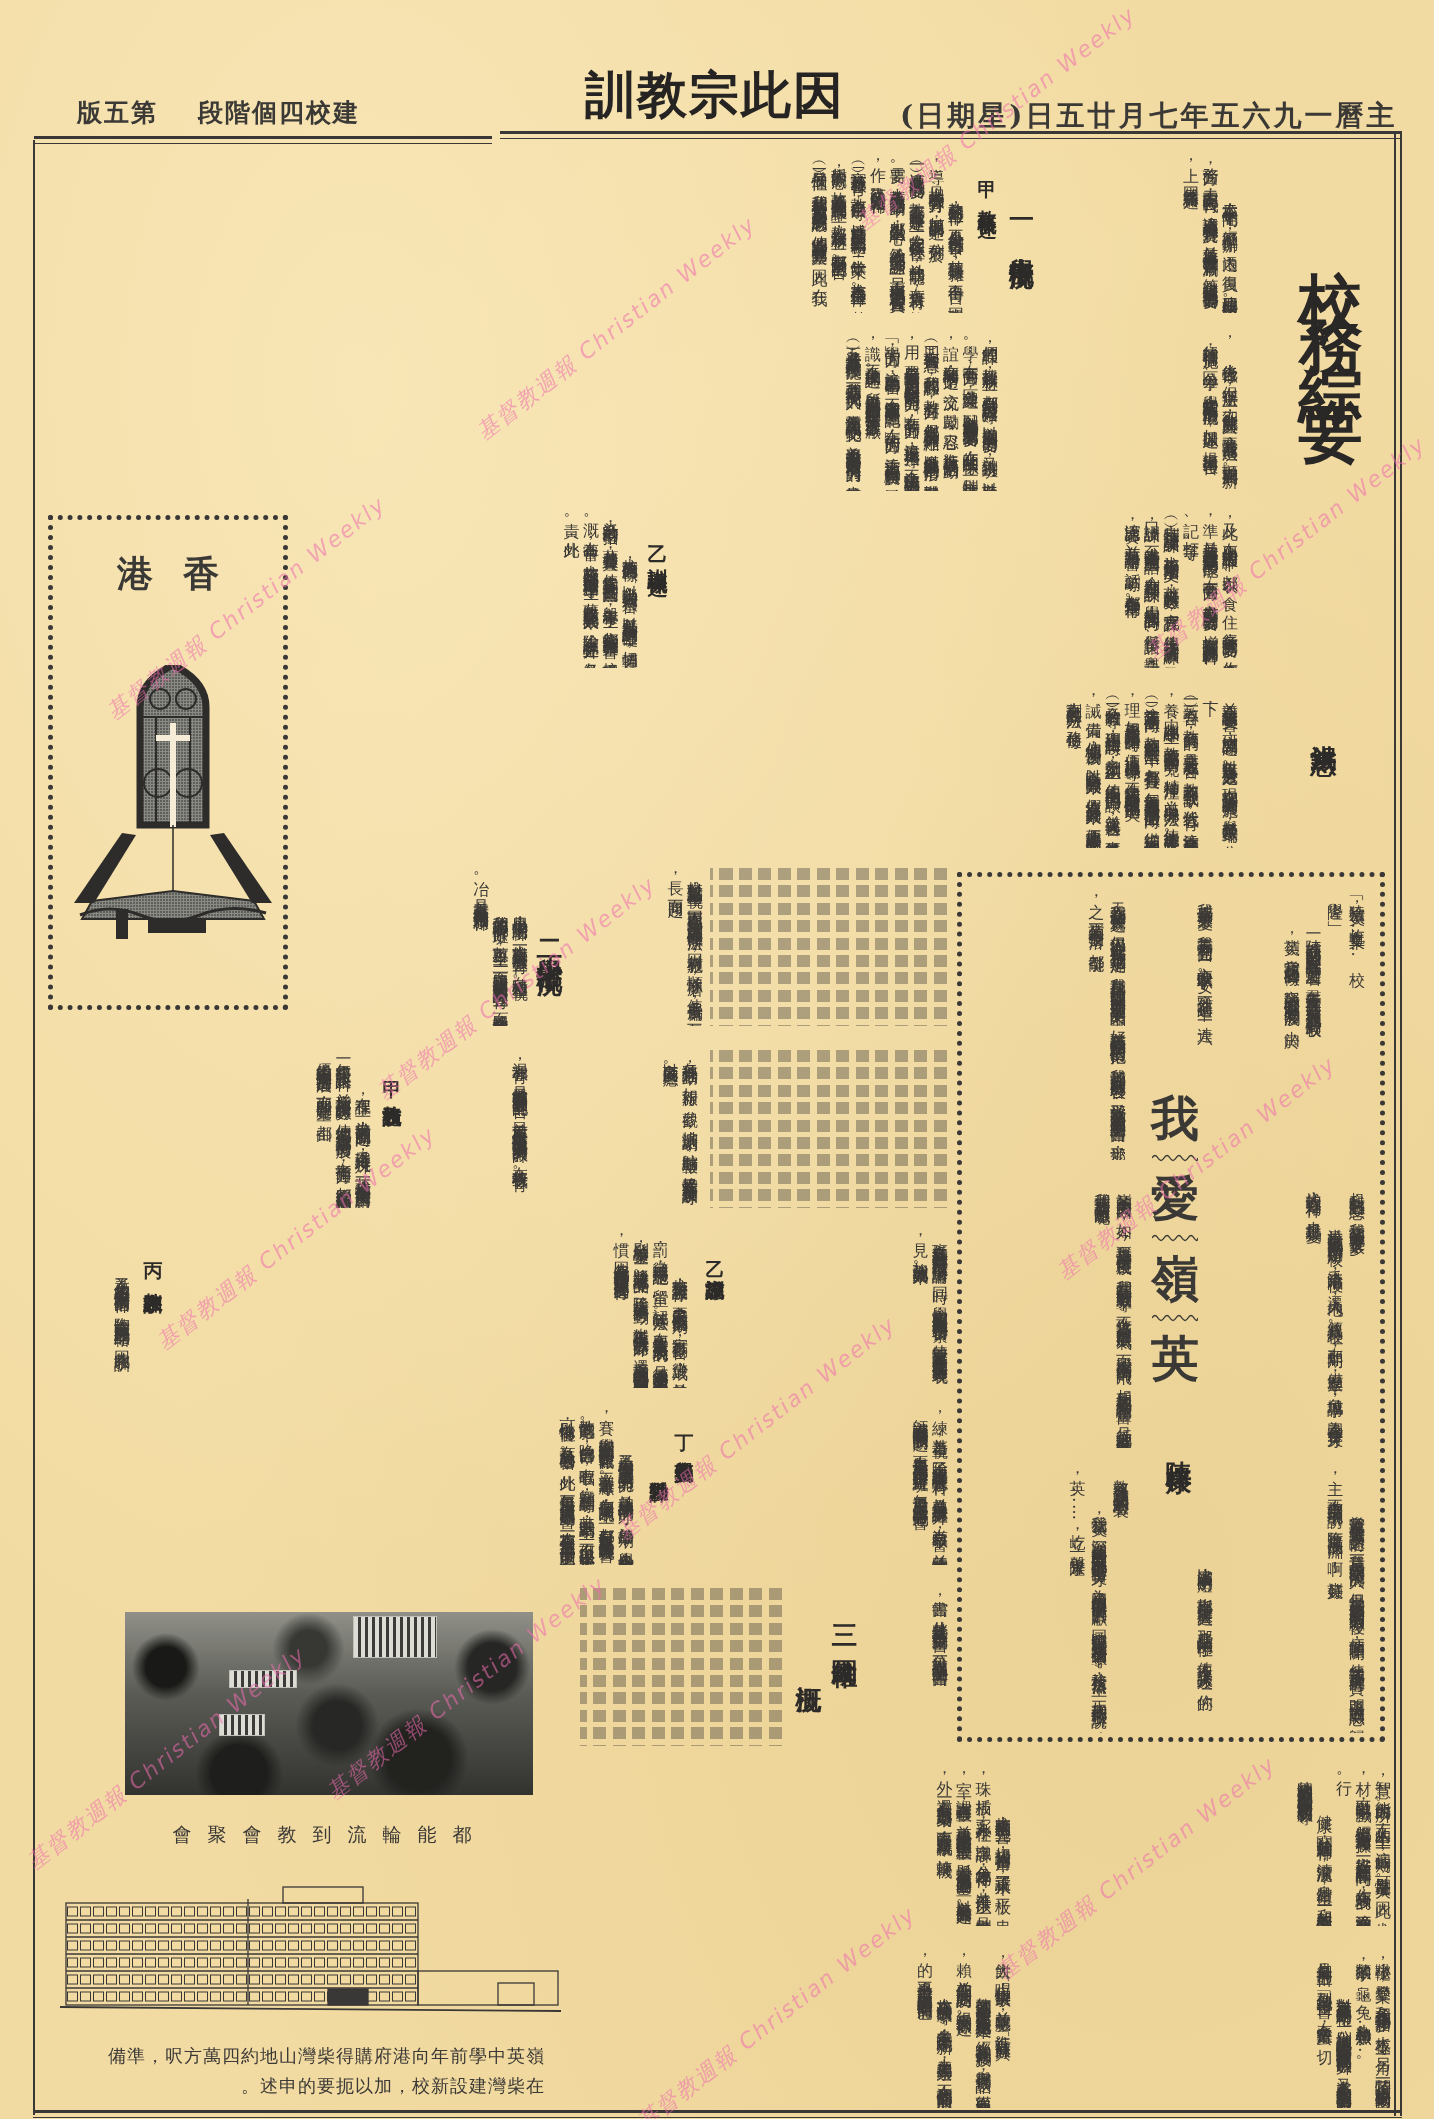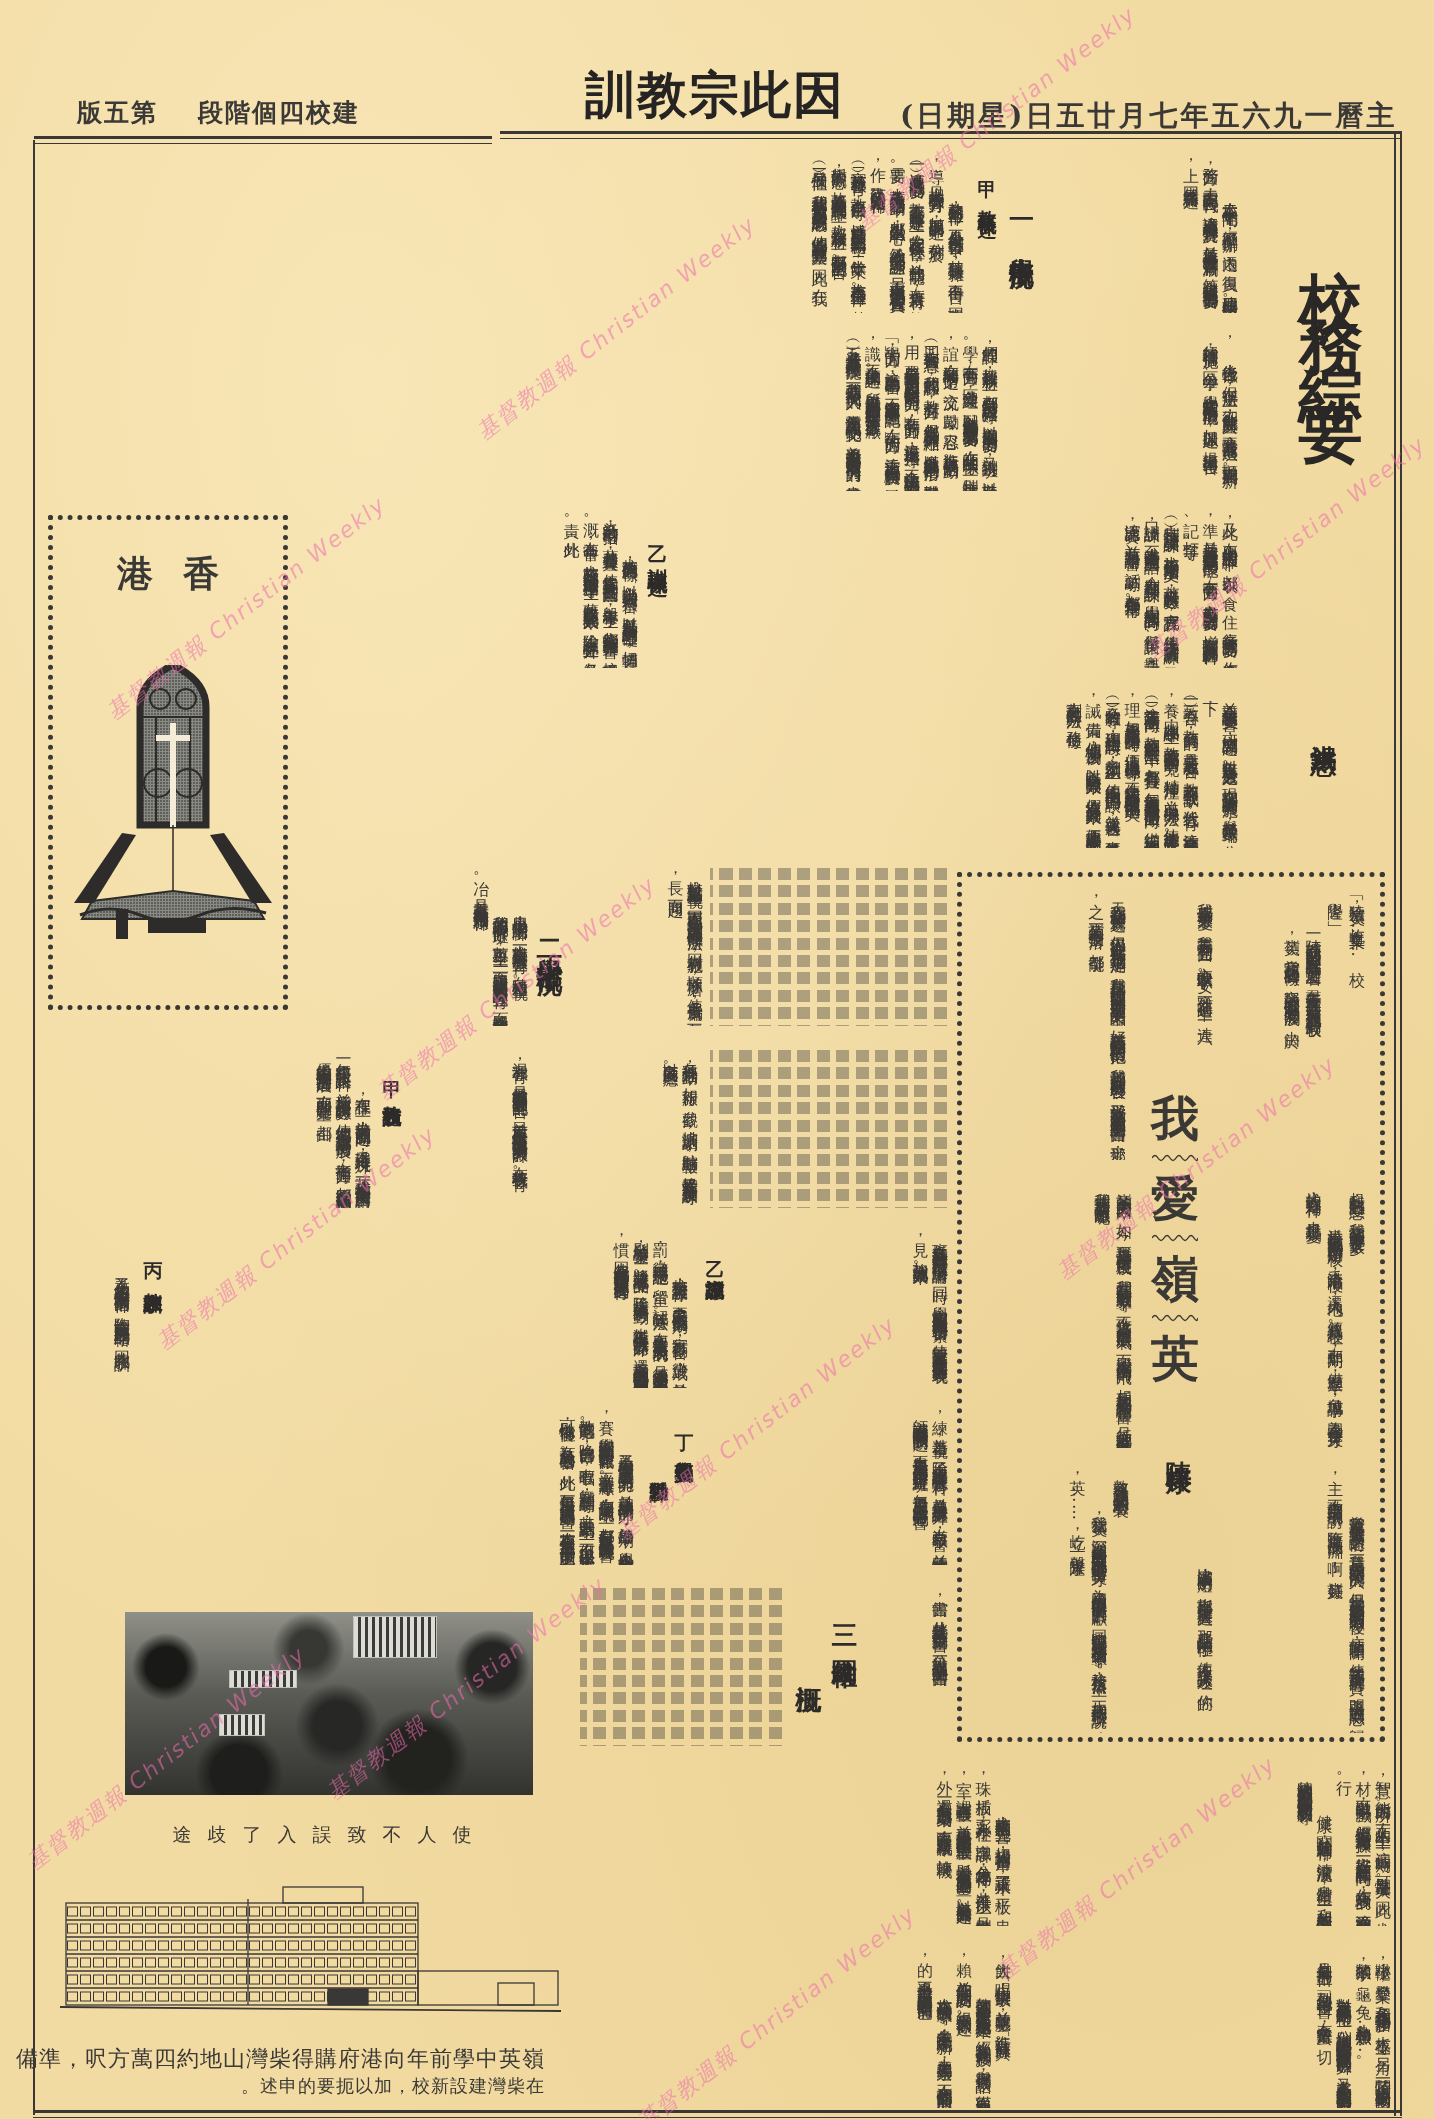--- a/index.html
+++ b/index.html
@@ -239,21 +239,21 @@
 <div class="ve" style="left:1216px; top:1467px; width:152px; height:266px;">　　當我還沒有進入嶺英攻讀之前，我還是一個愚昧而淺薄的人，但是當我受到這裏的老師們的教導後，便茅塞頓開，使我知道了真理的可貴，明白了世途的險惡，歸向主，不致受到環境的引誘，墮進無底的深淵。啊！嶺英好</div>
 <div class="ve" style="left:1132px; top:1555px; width:84px; height:178px;">比濃霧中的明燈，指出那些是康莊大道，那些是崎嶇的小徑，使人不致誤入了歧途；你的</div>
 <div class="ve" style="left:972px; top:1467px; width:160px; height:266px;">教導將永遠銘記在我們的心坎裏！
 　　我愛嶺英，深願這個美好的教育園地不斷的培育出英才，為祖國的復興提供巨大的貢獻；同時也深願嶺英在洪校長的領導下，校務蒸蒸日上，正如我們校歌所說：猗歟嶺英，……屹立，聲譽永隆！</div>
 
 <div class="photo">
   <div class="bldg" style="left:228px; top:4px; width:84px; height:42px;"></div>
   <div class="bldg" style="left:104px; top:58px; width:68px; height:18px;"></div>
   <div class="bldg" style="left:94px; top:102px; width:46px; height:22px;"></div>
 </div>
-<div class="caption rtl" style="left:120px; top:1822px; width:420px; text-align:center; letter-spacing:16px;">使人不致誤入了歧途</div>
+<div class="caption rtl" style="left:120px; top:1822px; width:420px; text-align:center; letter-spacing:16px;">都能輪流到教會聚會</div>
 
 <svg class="abs" style="left:58px; top:1885px;" width="505" height="140" viewBox="0 0 505 140">
   <defs>
     <pattern id="win" width="13" height="17" patternUnits="userSpaceOnUse" x="8" y="18">
       <rect x="1.5" y="4" width="10" height="9" fill="none" stroke="#3a3836" stroke-width="1"></rect>
     </pattern>
   </defs>
   <g stroke="#3a3836" fill="none" stroke-width="1.3">
     <rect x="8" y="18" width="352" height="102" fill="url(#win)"></rect>
     <rect x="225" y="2" width="80" height="16"></rect>
@@ -262,21 +262,21 @@
       <line x1="8" y1="52" x2="360" y2="52"></line>
     <line x1="8" y1="69" x2="360" y2="69"></line>
       <line x1="8" y1="86" x2="360" y2="86"></line>
     <line x1="8" y1="103" x2="360" y2="103"></line>
     <line x1="190" y1="14" x2="190" y2="120"></line>
     <line x1="2" y1="122" x2="503" y2="126" stroke-width="1.8"></line>
     <rect x="270" y="104" width="40" height="16" fill="#3a3836"></rect>
     <rect x="440" y="98" width="36" height="22"></rect>
   </g>
 </svg>
-<div class="caption rtl" style="left:70px; top:2044px; width:475px; text-align:right; font-size:22px; letter-spacing:1px;">嶺英中學前年向港府購得柴灣山地約四萬方呎，準備</div>
+<div class="caption rtl" style="left:70px; top:2044px; width:475px; text-align:right; font-size:18px; letter-spacing:1px;">嶺英中學前年向港府購得柴灣山地約四萬方呎，準備</div>
 <div class="caption rtl" style="left:70px; top:2074px; width:475px; text-align:right; font-size:18px; letter-spacing:1px;">在柴灣建設新校，加以扼要的申述。</div>
 
 <div class="wm" style="left:860px; top:210px;">基督教週報 Christian Weekly</div>
 <div class="wm" style="left:1150px; top:640px;">基督教週報 Christian Weekly</div>
 <div class="wm" style="left:110px; top:700px;">基督教週報 Christian Weekly</div>
 <div class="wm" style="left:480px; top:420px;">基督教週報 Christian Weekly</div>
 <div class="wm" style="left:380px; top:1080px;">基督教週報 Christian Weekly</div>
 <div class="wm" style="left:1060px; top:1260px;">基督教週報 Christian Weekly</div>
 <div class="wm" style="left:160px; top:1330px;">基督教週報 Christian Weekly</div>
 <div class="wm" style="left:620px; top:1520px;">基督教週報 Christian Weekly</div>

